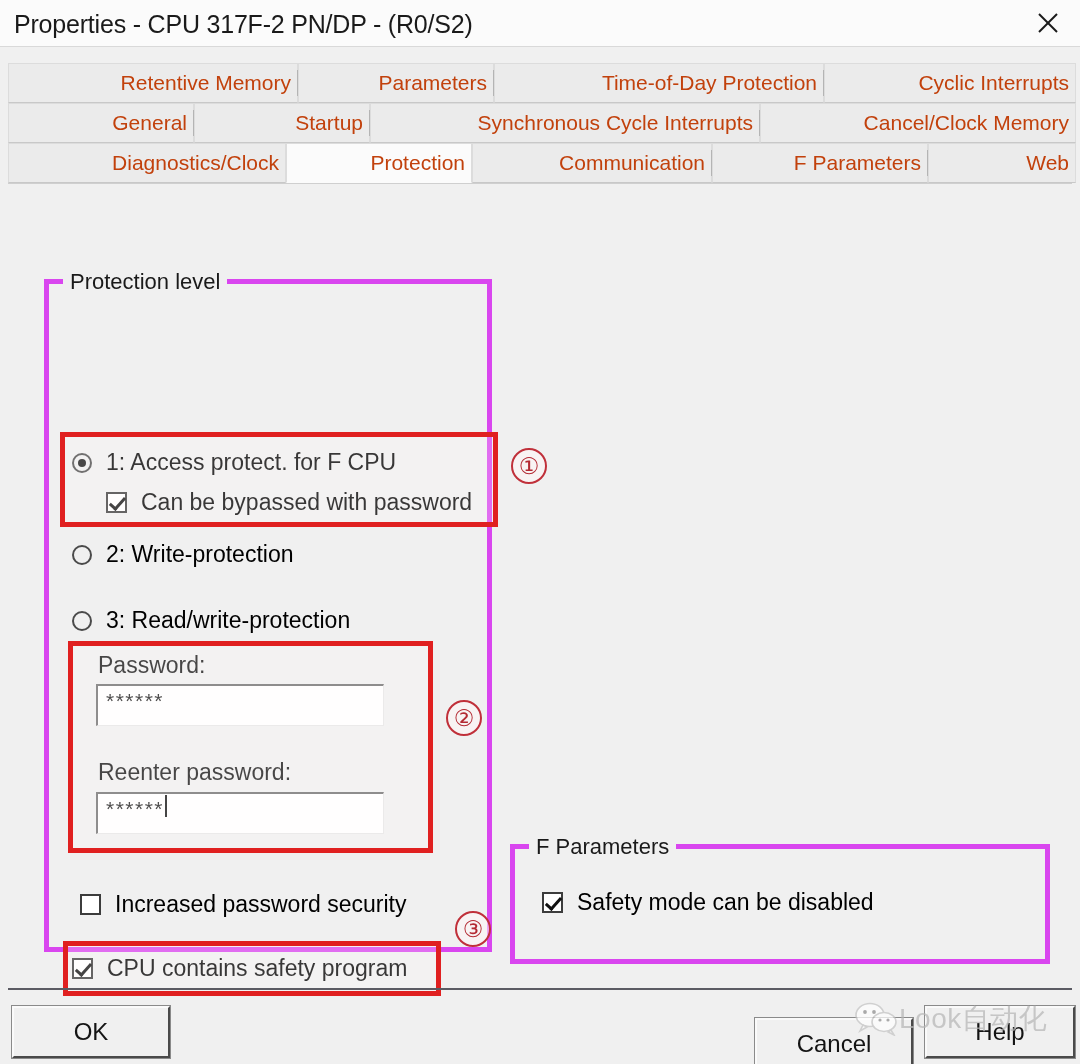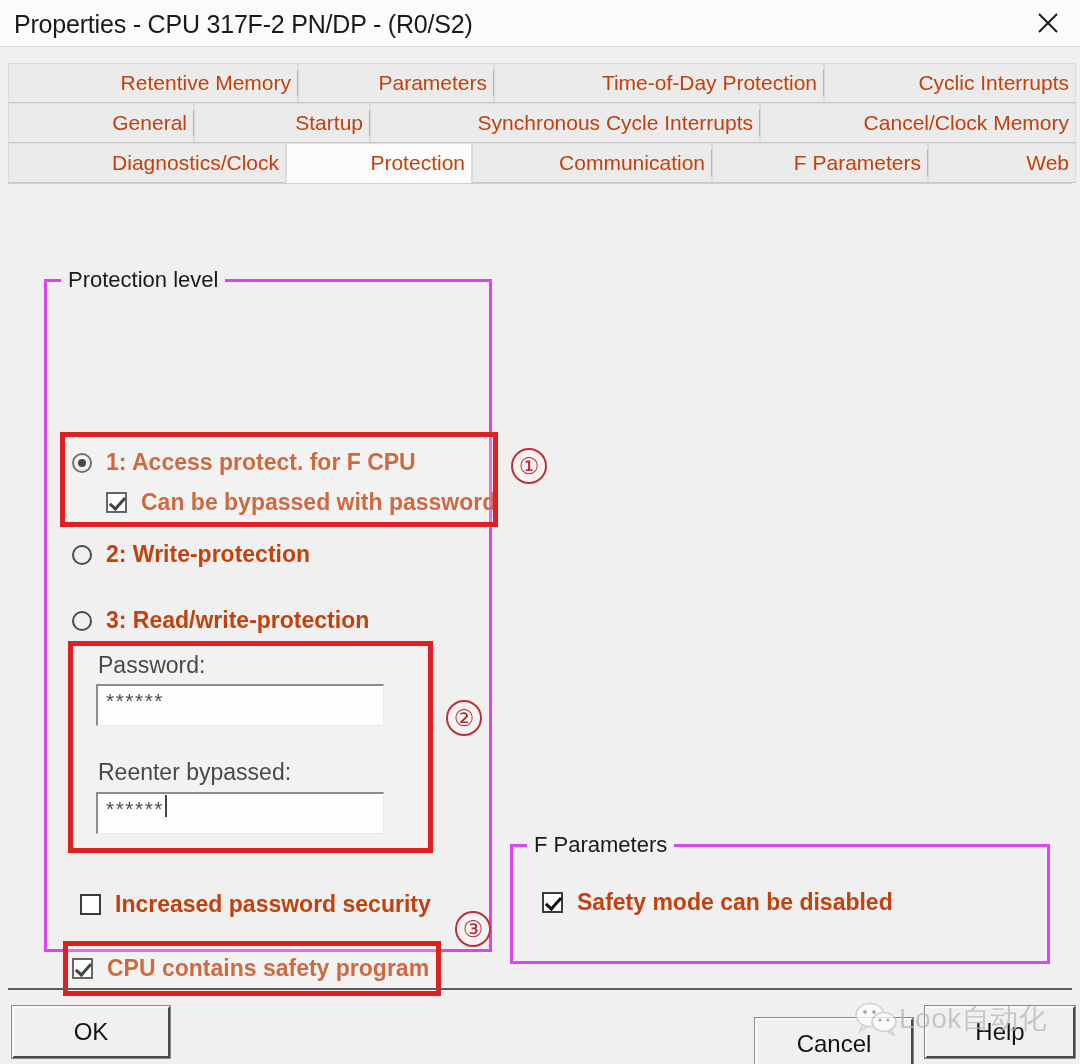--- a/index.html
+++ b/index.html
@@ -128,21 +128,21 @@
     width: 1064px;
     height: 790px;
     background: #f0f0f0;
     border-top: 1px solid #cfcfcf;
     box-sizing: border-box;
   }
 
   
   .groupbox {
     position: absolute;
-    border: 3px solid #d946ef;
+    border: 5px solid #d946ef;
     background: transparent;
     box-sizing: border-box;
   }
   .groupbox > .gb-title {
     position: absolute;
     top: -15px;
     left: 14px;
     background: #f0f0f0;
     padding: 0 7px;
     font-size: 22px;
@@ -185,22 +185,21 @@
     content: "";
     position: absolute;
     left: 4px; top: 4px;
     width: 8px; height: 8px;
     border-radius: 50%;
     background: #171717;
   }
   .row-label {
     margin-left: 14px;
     font-size: 23px;
-    color: #c2410c;
-    font-weight: bold;
+    color: #000000;
   }
 
   
   .checkbox {
     width: 21px;
     height: 21px;
     border: 2px solid #3c3c3c;
     box-sizing: border-box;
     background: #ffffff;
     position: relative;
@@ -430,21 +429,21 @@
       <div class="row" style="left:64px; top:423px;">
         <span class="radio"></span>
         <span class="row-label">3: Read/write-protection</span>
       </div>
 
       <div class="field-label" style="left:90px; top:468px;">Password:</div>
       <div class="textbox" style="left:88px; top:500px; width:288px; height:42px;" placeholder="">
         <span class="tb-value">******</span>
       </div>
 
-      <div class="field-label" style="left:90px; top:575px;">Reenter bypassed:</div>
+      <div class="field-label" style="left:90px; top:575px;">Reenter password:</div>
       <div class="textbox" style="left:88px; top:608px; width:288px; height:42px;" placeholder="">
         <span class="tb-value">******</span>
           <span class="caret"></span>
       </div>
 
       <div class="row" style="left:64px; top:707px;padding-left:8px;">
         <span class="checkbox"></span>
         <span class="row-label">Increased password security</span>
       </div>
 

